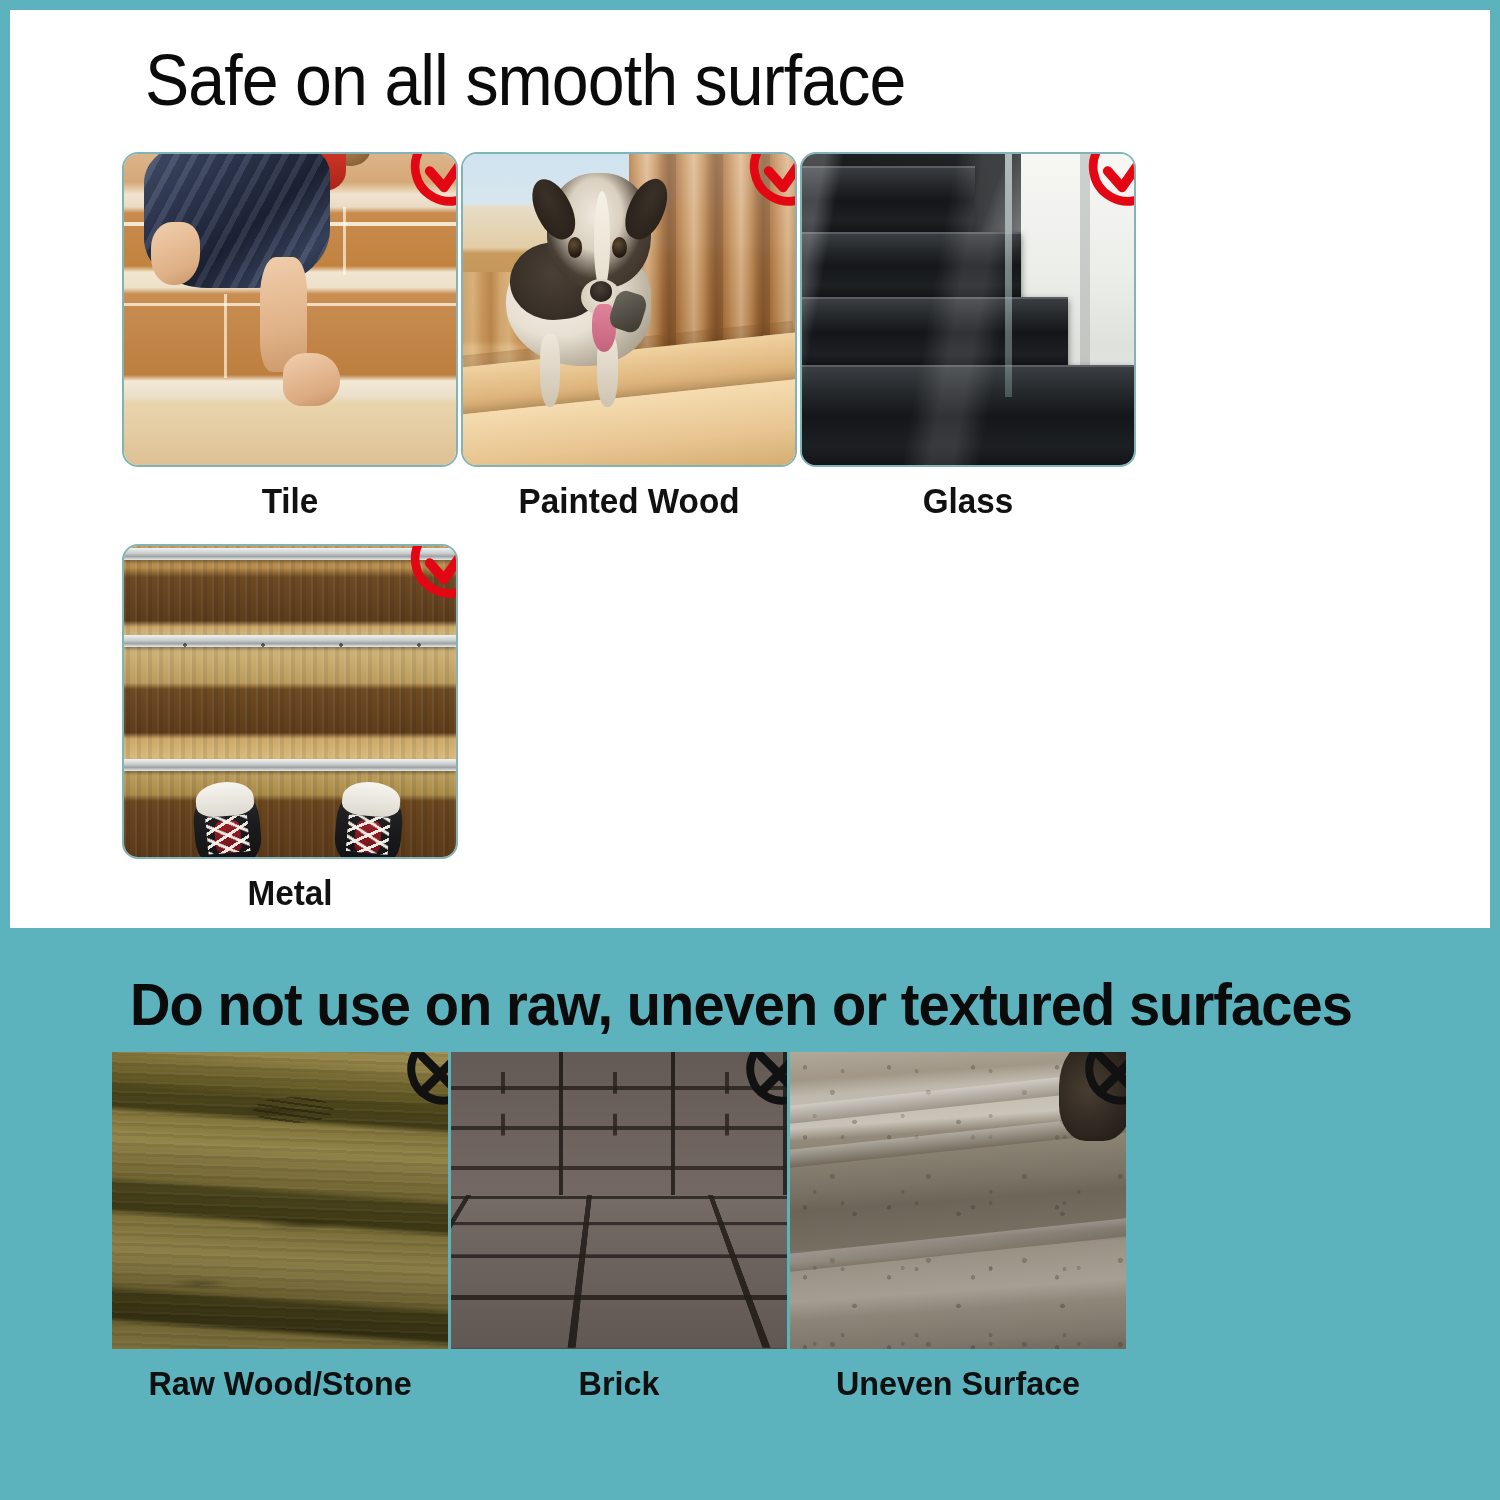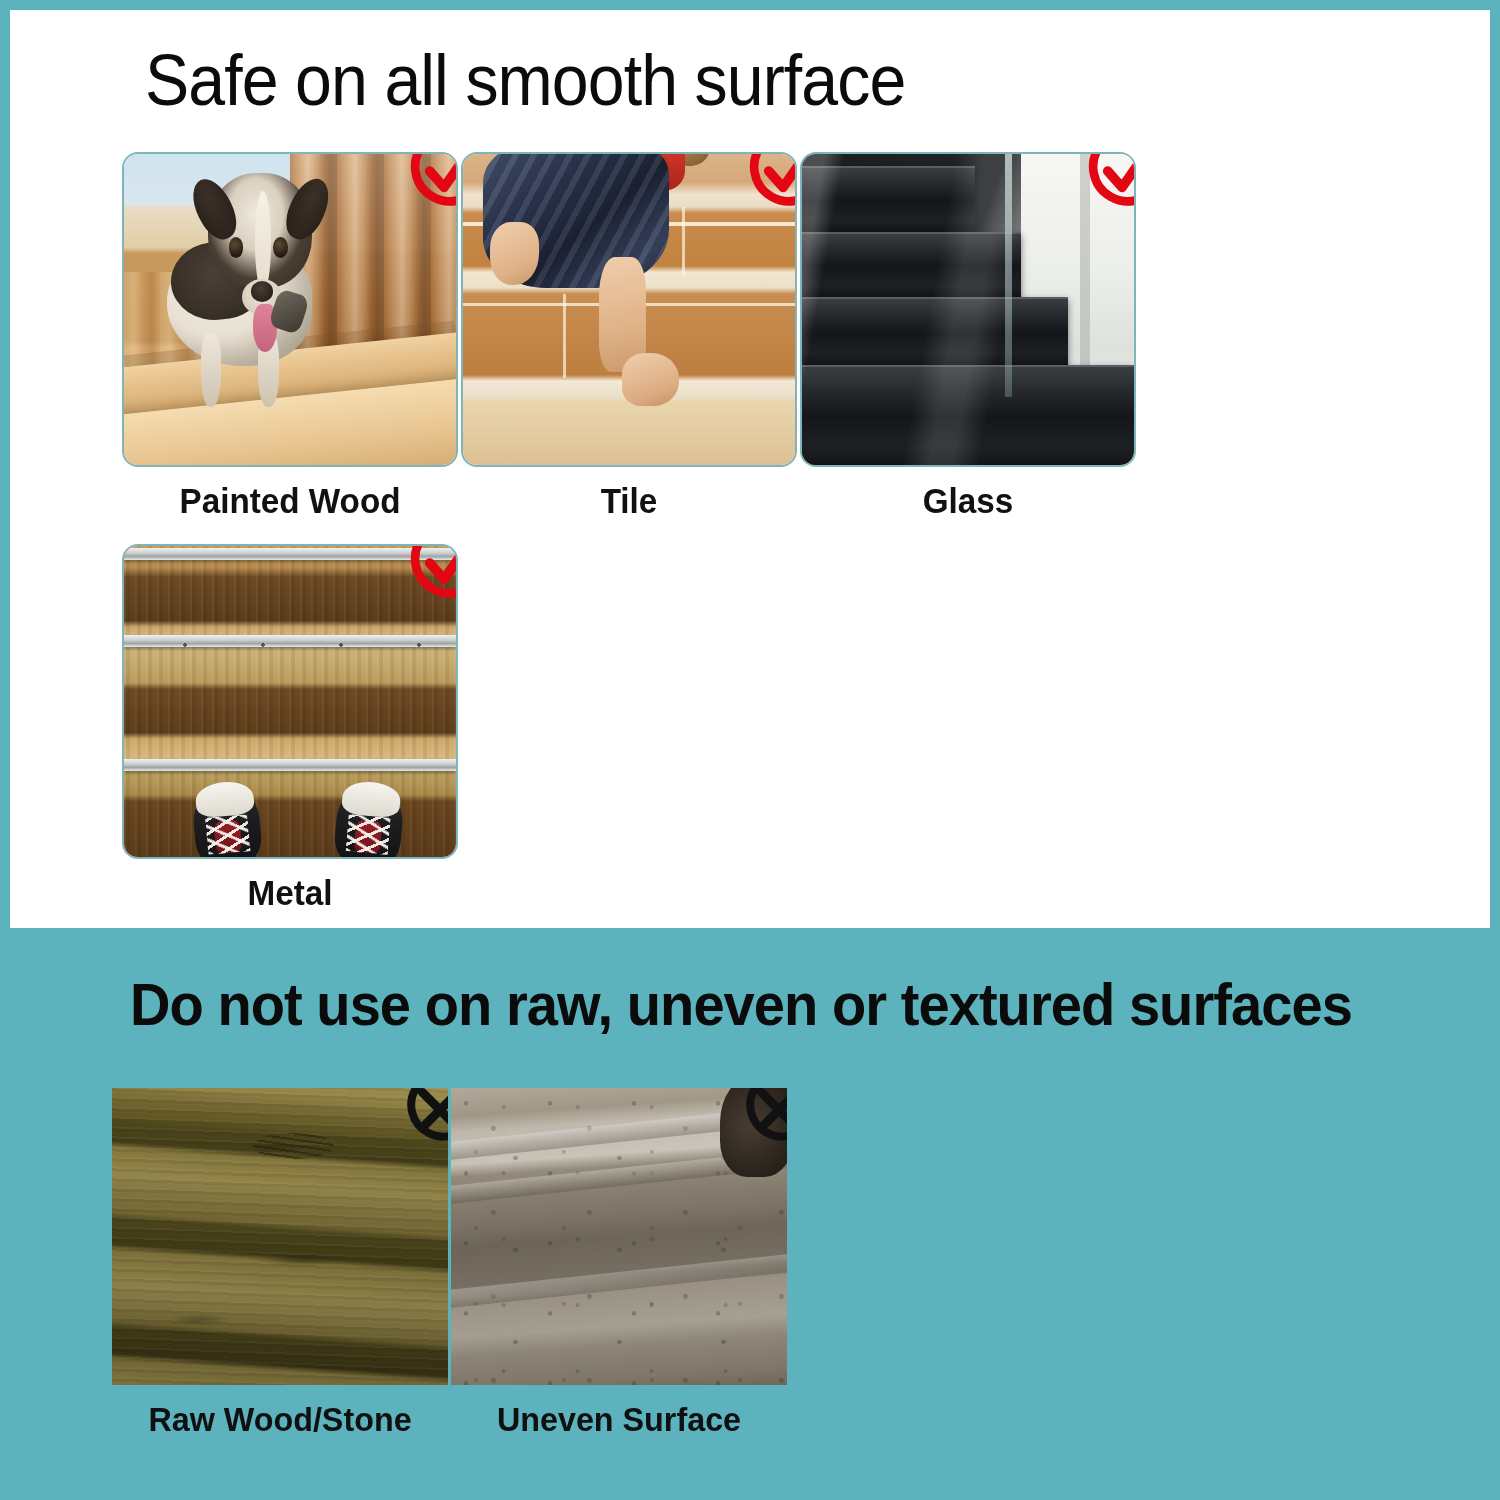--- a/index.html
+++ b/index.html
@@ -68,21 +68,21 @@
 
   
   .grid {
     position: absolute;
     display: grid;
     grid-template-columns: repeat(4, 336px);
     column-gap: 3px;
   }
   .grid-row1 { left: 112px; top: 142px; }
   .grid-row2 { left: 112px; top: 534px; }
-  .grid-bottom { left: 112px; top: 1052px; grid-template-columns: repeat(4, 336px); margin-top: 36px; }
+  .grid-bottom { left: 112px; top: 1052px; grid-template-columns: repeat(4, 336px); }
 
   .cell { position: relative; width: 336px; }
 
   
   .photo {
     position: relative;
     width: 336px;
     height: 315px;
     border-radius: 16px;
     overflow: hidden;
@@ -665,20 +665,40 @@
 </head>
 <body>
 
 <div id="infographic">
 
   <div class="panel-safe">
 
     <div class="heading heading-safe">Safe on all smooth surface</div>
 
     <div class="grid grid-row1">
+
+      <div class="cell">
+        <div class="photo">
+          <div class="bg tl-bg"></div>
+          <div class="bg tl-grout"></div>
+          <div class="tl-seam-v1"></div>
+          <div class="tl-seam-v2"></div>
+          <div class="tl-blob"></div>
+          <div class="tl-red"></div>
+          <div class="tl-pants"></div>
+          <div class="tl-foot-up"></div>
+          <div class="tl-leg"></div>
+          <div class="tl-foot-low"></div>
+          <svg class="badge" viewBox="0 0 100 100">
+            <path d="M82 22 A36 36 0 1 0 88 56" fill="none" stroke="#e30613" stroke-width="9" stroke-linecap="round"></path>
+            <path d="M33 49 L48 66 L80 20" fill="none" stroke="#e30613" stroke-width="10" stroke-linecap="round" stroke-linejoin="round"></path>
+          </svg>
+        </div>
+        <div class="caption">Tile</div>
+      </div>
 
       <div class="cell">
         <div class="photo">
           <div class="bg pw-wall"></div>
           <div class="pw-balusters"></div>
           <div class="pw-bal-left"></div>
           <div class="pw-shadow"></div>
           <div class="pw-tread1"></div>
           <div class="pw-tread2"></div>
           <div class="dog">
@@ -698,40 +718,20 @@
             <div class="dog-collar"></div>
           </div>
           <svg class="badge" viewBox="0 0 100 100">
             <path d="M82 22 A36 36 0 1 0 88 56" fill="none" stroke="#e30613" stroke-width="9" stroke-linecap="round"></path>
             <path d="M33 49 L48 66 L80 20" fill="none" stroke="#e30613" stroke-width="10" stroke-linecap="round" stroke-linejoin="round"></path>
           </svg>
         </div>
         <div class="caption">Painted Wood</div>
       </div>
 
-      <div class="cell">
-        <div class="photo">
-          <div class="bg tl-bg"></div>
-          <div class="bg tl-grout"></div>
-          <div class="tl-seam-v1"></div>
-          <div class="tl-seam-v2"></div>
-          <div class="tl-blob"></div>
-          <div class="tl-red"></div>
-          <div class="tl-pants"></div>
-          <div class="tl-foot-up"></div>
-          <div class="tl-leg"></div>
-          <div class="tl-foot-low"></div>
-          <svg class="badge" viewBox="0 0 100 100">
-            <path d="M82 22 A36 36 0 1 0 88 56" fill="none" stroke="#e30613" stroke-width="9" stroke-linecap="round"></path>
-            <path d="M33 49 L48 66 L80 20" fill="none" stroke="#e30613" stroke-width="10" stroke-linecap="round" stroke-linejoin="round"></path>
-          </svg>
-        </div>
-        <div class="caption">Tile</div>
-      </div>
-
 
       <div class="cell">
         <div class="photo">
           <div class="bg gl-bg"></div>
           <div class="gl-win"></div>
           <div class="gl-step gl-s1"></div>
           <div class="gl-step gl-s2"></div>
           <div class="gl-step gl-s3"></div>
           <div class="gl-step gl-s4"></div>
           <div class="gl-rail"></div>
@@ -796,20 +796,35 @@
         <div class="rw-knot"></div>
         <div class="bg rw-dark"></div>
         <svg class="badge badge-x" viewBox="0 0 100 100">
           <path d="M80 20 A36 36 0 1 0 88 54" fill="none" stroke="#111111" stroke-width="9" stroke-linecap="round"></path>
           <path d="M30 30 L70 70 M70 30 L30 70" fill="none" stroke="#111111" stroke-width="10" stroke-linecap="round"></path>
         </svg>
       </div>
       <div class="caption caption-avoid">Raw Wood/Stone</div>
     </div>
 
+    <div class="cell">
+      <div class="photo photo-sq">
+        <div class="bg bk-bg"></div>
+        <div class="bk-wall"></div>
+        <div class="bk-wall-off"></div>
+        <div class="bk-wall-off2"></div>
+        <div class="bk-floor"></div>
+        <div class="bg bk-shade"></div>
+        <svg class="badge badge-x" viewBox="0 0 100 100">
+          <path d="M80 20 A36 36 0 1 0 88 54" fill="none" stroke="#111111" stroke-width="9" stroke-linecap="round"></path>
+          <path d="M30 30 L70 70 M70 30 L30 70" fill="none" stroke="#111111" stroke-width="10" stroke-linecap="round"></path>
+        </svg>
+      </div>
+      <div class="caption caption-avoid">Brick</div>
+    </div>
 
 
     <div class="cell">
       <div class="photo photo-sq">
         <div class="bg un-bg"></div>
         <div class="bg un-tex"></div>
         <div class="un-nose un-n1"></div>
         <div class="un-nose un-n2"></div>
         <div class="un-nose un-n3"></div>
         <div class="un-dark"></div>

